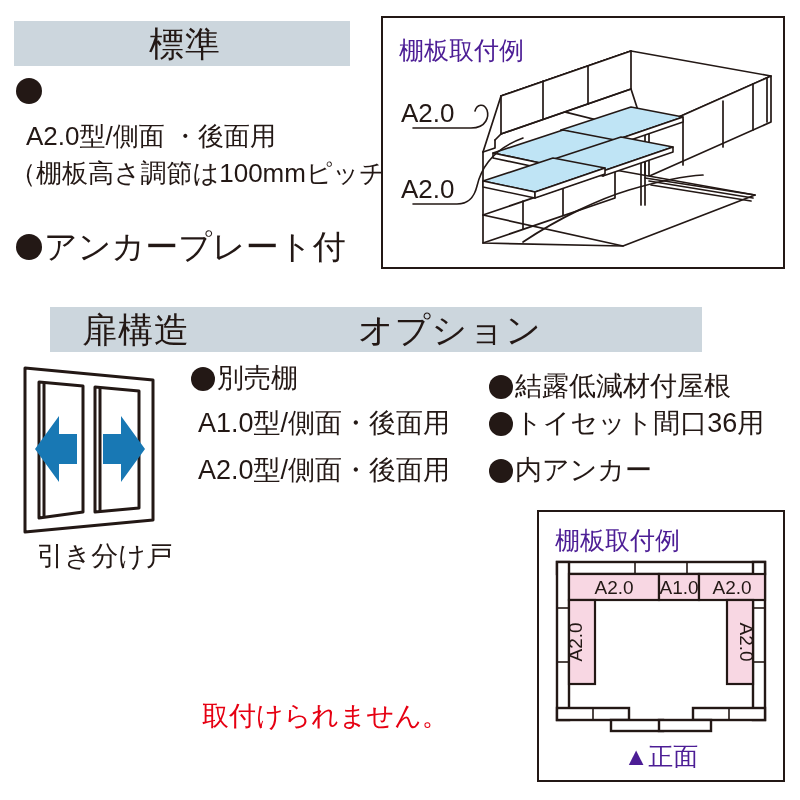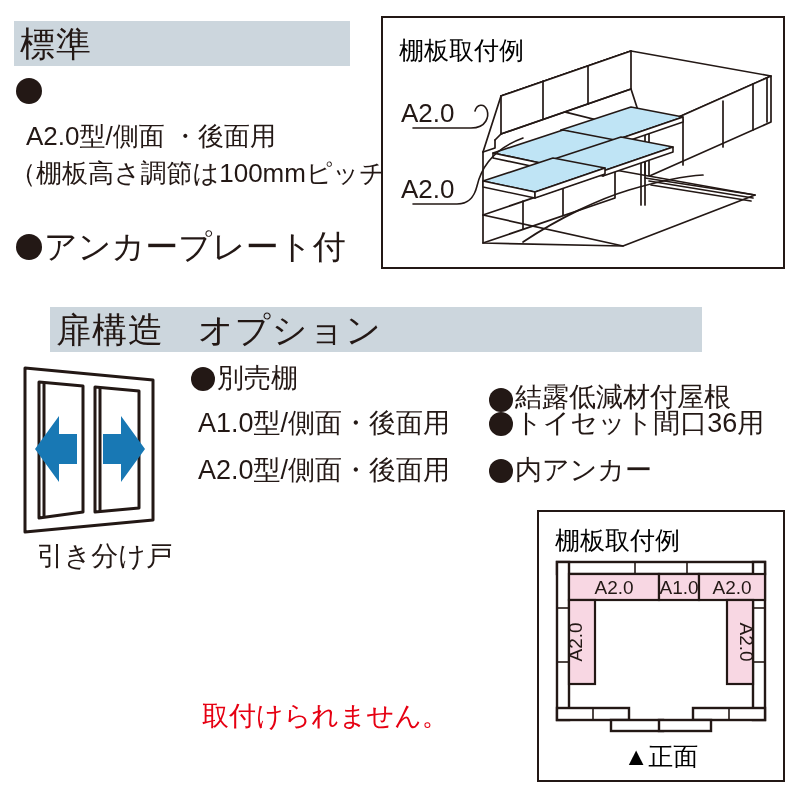--- a/index.html
+++ b/index.html
@@ -16,20 +16,21 @@
     color: #231815;
   }
   .abs { position: absolute; }
 
   
   .band {
     position: absolute;
     background: #ccd6dd;
     display: flex;
     align-items: center;
+    justify-content: center;
   }
   .band-text {
     font-size: 35px;
     line-height: 1;
     letter-spacing: 1px;
     color: #231815;
     padding-left: 6px;
     white-space: nowrap;
   }
 
@@ -62,21 +63,21 @@
   .diagram-box {
     position: absolute;
     border: 2px solid #231815;
     background: #ffffff;
     box-sizing: border-box;
   }
   .diagram-caption {
     position: absolute;
     font-size: 25px;
     line-height: 1;
-    color: #000000;
+    color: #4c1d95;
     white-space: nowrap;
   }
 
   
   .door-caption {
     position: absolute;
     font-size: 27px;
     line-height: 1;
     color: #231815;
     white-space: nowrap;
@@ -231,21 +232,21 @@
   <span class="dot sm"></span>
   <span class="t-mid">別売棚</span>
 </div>
 <div class="bullet-row" style="left:198px; top:410px;">
   <span class="t-mid">A1.0型/側面・後面用</span>
 </div>
 <div class="bullet-row" style="left:198px; top:457px;">
   <span class="t-mid">A2.0型/側面・後面用</span>
 </div>
 
-<div class="bullet-row" style="left:489px; top:386px;font-family:Liberation Mono, monospace;">
+<div class="bullet-row" style="left:489px; top:373px;">
   <span class="dot sm"></span>
   <span class="t-mid">結露低減材付屋根</span>
 </div>
 <div class="bullet-row" style="left:489px; top:410px;justify-content:flex-end;">
   <span class="dot sm"></span>
   <span class="t-mid">トイセット間口36用</span>
 </div>
 <div class="bullet-row" style="left:489px; top:457px;">
   <span class="dot sm"></span>
   <span class="t-mid">内アンカー</span>

